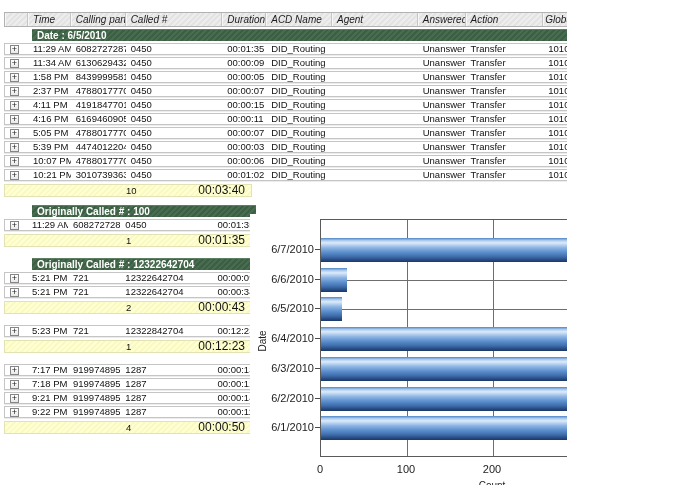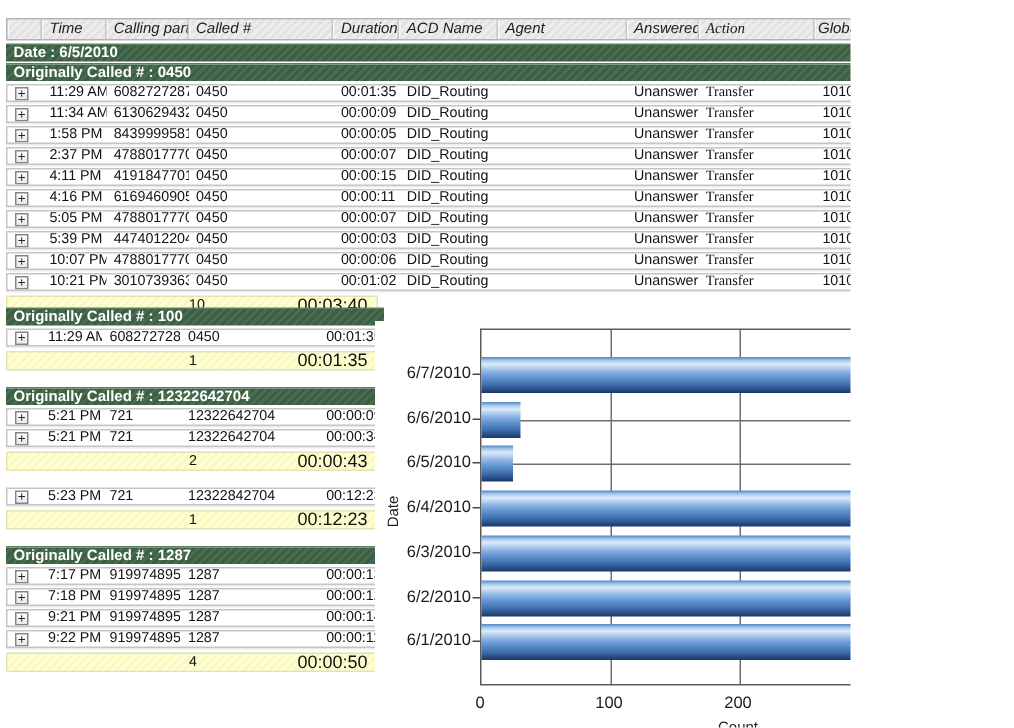--- a/index.html
+++ b/index.html
@@ -10,26 +10,26 @@
   .top-table { position:absolute; left:4px; top:12px; width:628px; }
   .bottom-groups { position:absolute; left:4px; top:205px; width:252px; }
 
   .hdr-row { display:flex; height:15px; background:repeating-linear-gradient(135deg,#e3e3e3 0 2px,#ededed 2px 4px);
              border:1px solid #b2b2b2; }
   .hdr-cell { font-size:10px; font-style:italic; color:#1c1c1c; line-height:13px; padding-left:5px;
               border-right:1px solid #c6c6c6; box-shadow:inset 1px 0 0 #f7f7f7; white-space:nowrap; overflow:hidden; }
   .hdr-cell:last-child { border-right:none; }
 
   .c0{width:23px;} .c1{width:43px;} .c2{width:55px;} .c3{width:97px;} .c4{width:44px;text-align:right;padding-right:12px;}
-  .c5{width:66px;} .c6{width:86px;} .c7{width:48px;} .c8{width:78px;font-family:Liberation Serif, serif;} .c9{width:88px;padding-left:2px;}
+  .c5{width:66px;} .c6{width:86px;} .c7{width:48px;} .c8{width:78px;} .c9{width:88px;padding-left:2px;}
 
   .green-bar { height:12px; margin-top:2px; color:#fff; font-size:10px; font-weight:bold; line-height:12px;
                padding-left:5px; white-space:nowrap; overflow:hidden;
                background:repeating-linear-gradient(135deg,#3c5f43 0 2px,#486c4f 2px 4px);
-               border-top:1px solid #5c7f63; }
+               border-top:1px solid #5c7f63;margin-left:28px; }
   .group-bar { margin-top:1px; }
   .bottom-groups .green-bar { margin-top:0; }
 
   .data-row { display:flex; height:12px; margin-top:2px; background:#fff; border:1px solid #c5c5c5;
               box-shadow:0 1px 0 #ececec; overflow:hidden; }
   .cell { font-size:9.5px; color:#111; line-height:10px; padding-left:5px; white-space:nowrap; overflow:hidden; }
   .expand-cell { width:23px; display:flex; align-items:center; padding-left:5px; }
   .expand-btn { width:9px; height:9px; border:1px solid #858585; background:linear-gradient(#ffffff,#e9e9e9);
                 font-size:9px; line-height:7px; text-align:center; color:#222; cursor:pointer; }
 
@@ -69,21 +69,20 @@
         <div class="hdr-cell c3">Called #</div>
         <div class="hdr-cell c4">Duration</div>
         <div class="hdr-cell c5">ACD Name</div>
         <div class="hdr-cell c6">Agent</div>
         <div class="hdr-cell c7">Answered</div>
         <div class="hdr-cell c8">Action</div>
         <div class="hdr-cell c9">Global Call Id</div>
       </div>
     <div class="green-bar">Date : 6/5/2010</div>
     <div id="topGroup">
-        <div class="green-bar group-bar">Originally Called # : 0450</div>
         <div class="data-row">
           <div class="expand-cell">
             <div class="expand-btn">+</div>
           </div>
           <div class="cell c1">11:29 AM</div>
           <div class="cell c2">6082727287</div>
           <div class="cell c3">0450</div>
           <div class="cell c4">00:01:35</div>
           <div class="cell c5">DID_Routing</div>
           <div class="cell c6"></div>
@@ -279,21 +278,20 @@
           <div class="cell c3">12322842704</div>
           <div class="cell c4">00:12:23</div>
         </div>
         <div class="summary-row">
           <div class="sum-spacer"></div>
           <div class="sum-count">1</div>
           <div class="sum-total">00:12:23</div>
         </div>
       </div>
       <div class="group-block">
-        <div class="green-bar group-bar">Originally Called # : 1287</div>
         <div class="data-row">
           <div class="expand-cell">
             <div class="expand-btn">+</div>
           </div>
           <div class="cell c1">7:17 PM</div>
           <div class="cell c2">9199748952</div>
           <div class="cell c3">1287</div>
           <div class="cell c4">00:00:13</div>
         </div>
         <div class="data-row">

